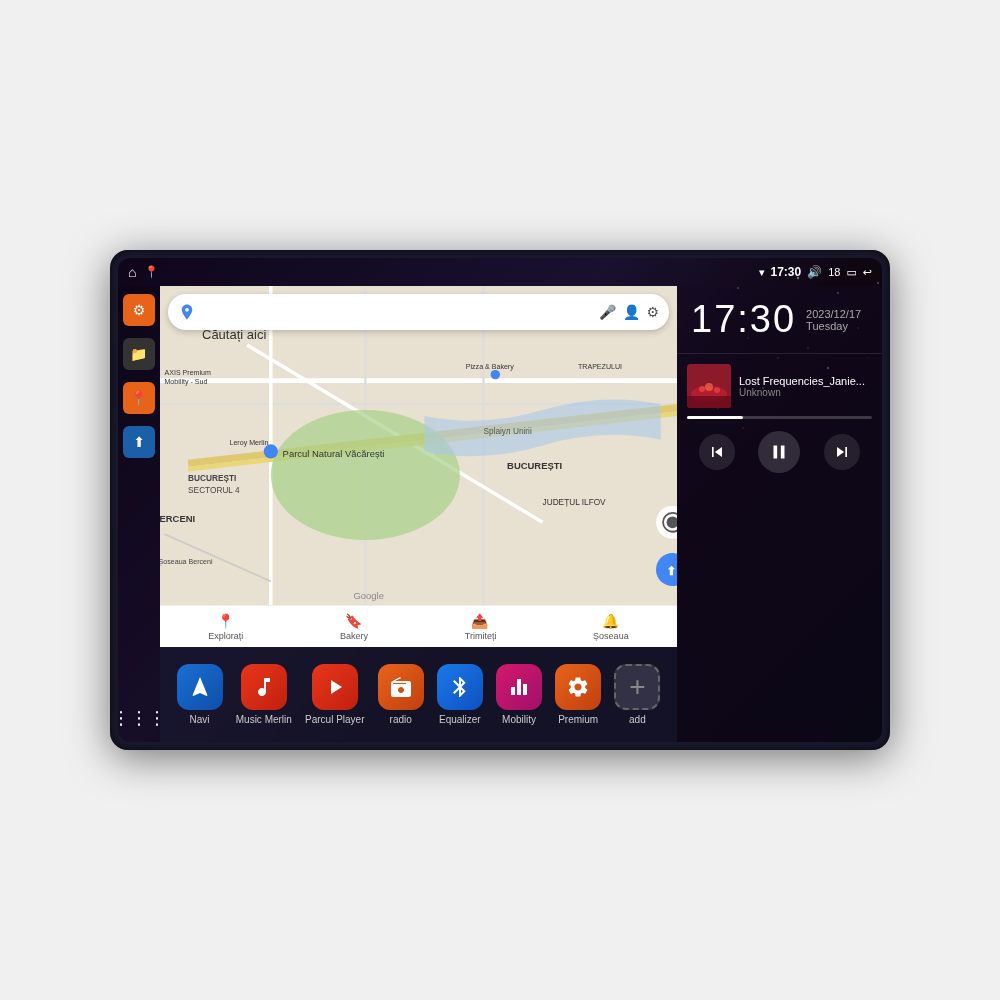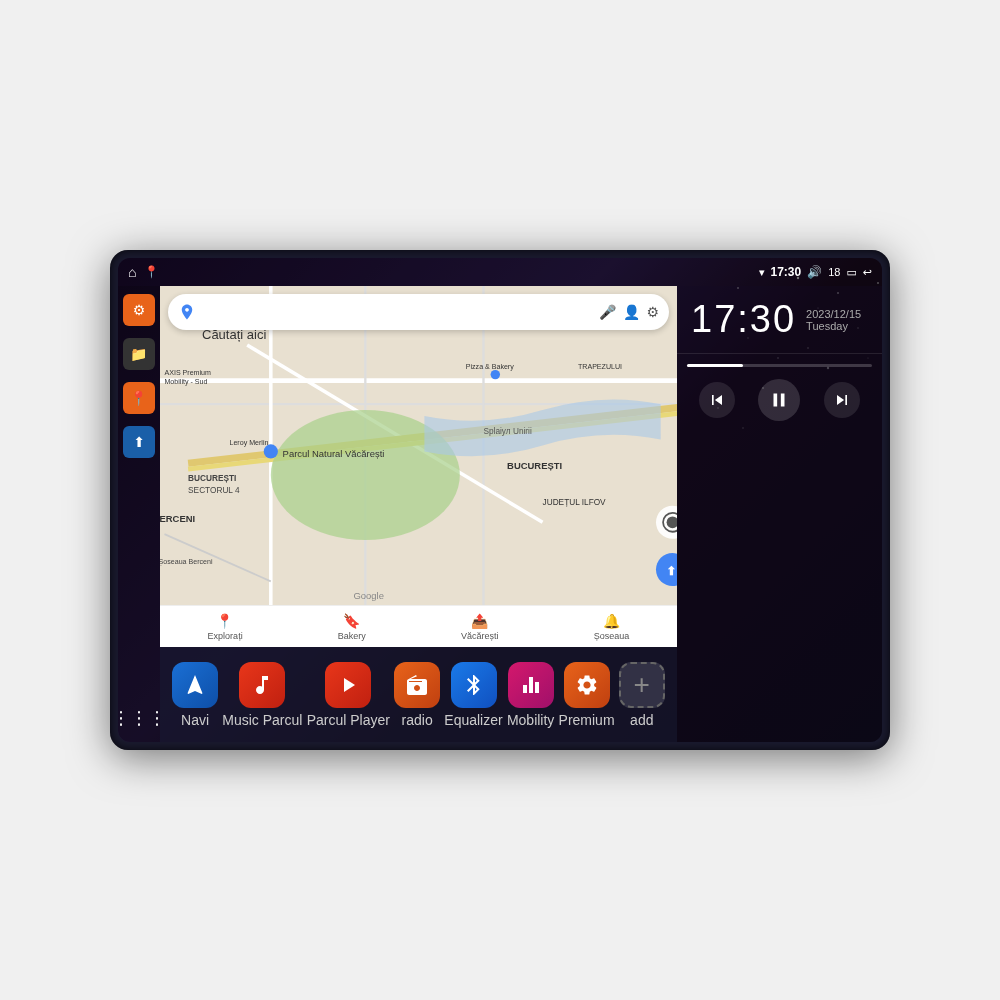--- a/index.html
+++ b/index.html
@@ -204,21 +204,21 @@
       height: 46px;
       border-radius: 12px;
       display: flex;
       align-items: center;
       justify-content: center;
       font-size: 22px;
     }
 
     .app-icon-label {
       color: #ccc;
-      font-size: 14px;
+      font-size: 10px;
       text-align: center;
     }
 
     .icon-navi { background: linear-gradient(135deg, #1a6fd4, #0e4fa8); }
     .icon-music { background: linear-gradient(135deg, #e8361a, #c02010); }
     .icon-video { background: linear-gradient(135deg, #e8361a, #c02010); }
     .icon-radio { background: linear-gradient(135deg, #e8631a, #c04010); }
     .icon-bluetooth { background: linear-gradient(135deg, #1a7ae8, #1050c0); }
     .icon-equalizer { background: linear-gradient(135deg, #d4186c, #a0106a); }
     .icon-settings { background: linear-gradient(135deg, #e8631a, #c04010); }
@@ -476,21 +476,21 @@
           <div class="map-bottom-item">
             <span class="map-bottom-icon">📍</span>
             <span>Explorați</span>
           </div>
           <div class="map-bottom-item">
             <span class="map-bottom-icon">🔖</span>
             <span>Bakery</span>
           </div>
           <div class="map-bottom-item">
             <span class="map-bottom-icon">📤</span>
-            <span>Văcărești</span>
+            <span>Trimiteți</span>
           </div>
           <div class="map-bottom-item">
             <span class="map-bottom-icon">🔔</span>
             <span>Șoseaua</span>
           </div>
         </div>
 
         <div class="app-grid-area">
           <div class="app-icon-item">
             <div class="app-icon-circle icon-navi">
@@ -500,21 +500,21 @@
             </div>
             <span class="app-icon-label">Navi</span>
           </div>
 
           <div class="app-icon-item">
             <div class="app-icon-circle icon-music">
               <svg width="24" height="24" viewBox="0 0 24 24" fill="white">
                 <path d="M12 3v10.55c-.59-.34-1.27-.55-2-.55-2.21 0-4 1.79-4 4s1.79 4 4 4 4-1.79 4-4V7h4V3h-6z"></path>
               </svg>
             </div>
-            <span class="app-icon-label">Music Parcul</span>
+            <span class="app-icon-label">Music Merlin</span>
           </div>
 
           <div class="app-icon-item">
             <div class="app-icon-circle icon-video">
               <svg width="24" height="24" viewBox="0 0 24 24" fill="white">
                 <path d="M8 5v14l11-7z"></path>
               </svg>
             </div>
             <span class="app-icon-label">Parcul Player</span>
           </div>
@@ -562,26 +562,43 @@
             <span class="app-icon-label">add</span>
           </div>
         </div>
       </div>
 
       <div class="right-panel">
 
         <div class="clock-section">
           <div class="clock-time">17:30</div>
           <div class="clock-date">
-            <span>2023/12/15</span>
+            <span>2023/12/17</span>
             <span>Tuesday</span>
           </div>
         </div>
 
         <div class="music-section">
+          <div class="music-info">
+            <div class="album-art">
+
+              <svg width="44" height="44" viewBox="0 0 44 44">
+                <rect width="44" height="44" fill="#8b1a2a"></rect>
+                <ellipse cx="22" cy="30" rx="18" ry="8" fill="#cc2233" opacity="0.6"></ellipse>
+                <circle cx="15" cy="25" r="3" fill="#ff4444" opacity="0.7"></circle>
+                <circle cx="22" cy="23" r="4" fill="#ff6644" opacity="0.7"></circle>
+                <circle cx="30" cy="26" r="3" fill="#ff4444" opacity="0.6"></circle>
+                <rect x="0" y="32" width="44" height="12" fill="#6b0a1a" opacity="0.8"></rect>
+              </svg>
+            </div>
+            <div class="song-details">
+              <div class="song-title">Lost Frequencies_Janie...</div>
+              <div class="song-artist">Unknown</div>
+            </div>
+          </div>
 
           <div class="progress-bar-container">
             <div class="progress-bar-fill" style="width:30%;"></div>
           </div>
 
           <div class="music-controls">
             <div class="control-btn">
               <svg width="20" height="20" viewBox="0 0 24 24" fill="white">
                 <path d="M6 6h2v12H6zm3.5 6l8.5 6V6z"></path>
               </svg>

